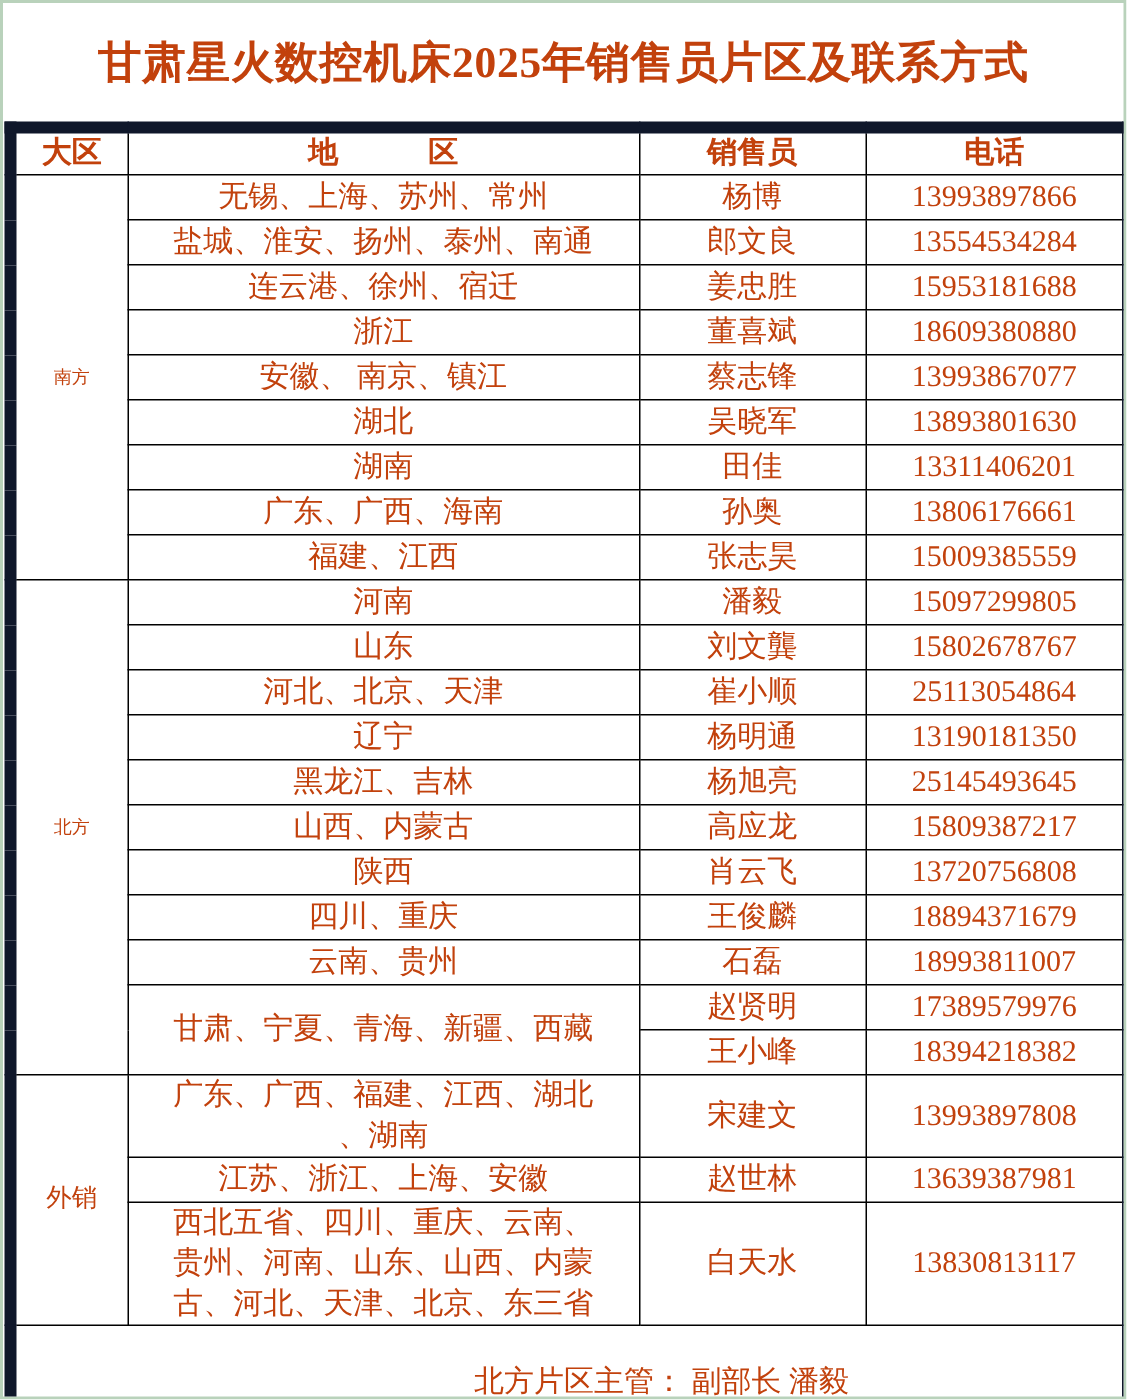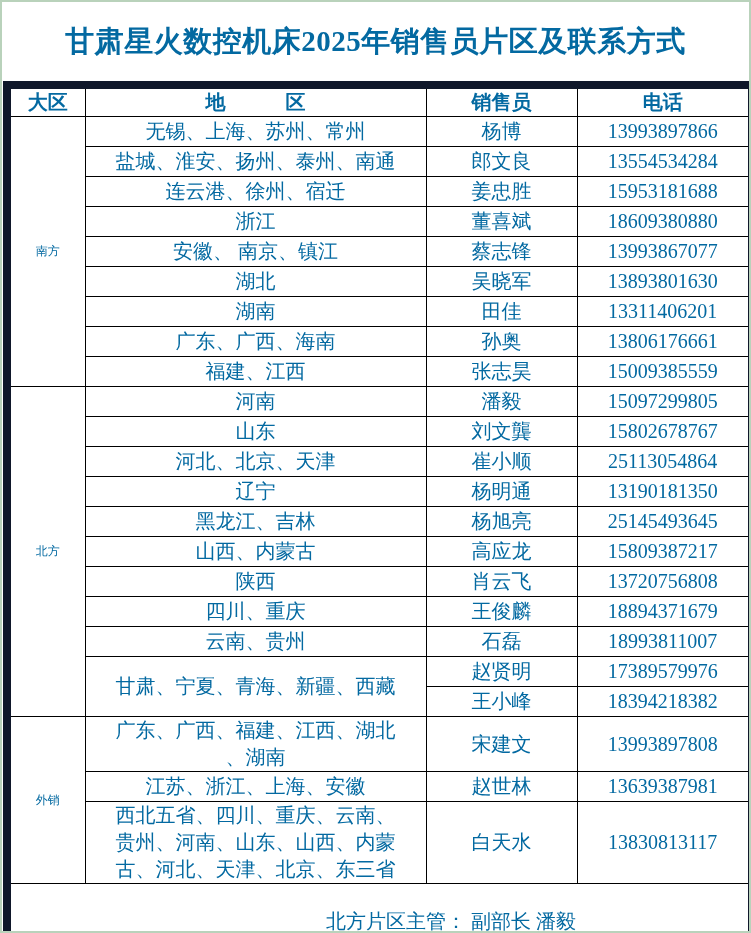--- a/index.html
+++ b/index.html
@@ -3,21 +3,21 @@
 <meta charset="utf-8">
 <style>
   html,body { margin:0; padding:0; background:#fff; }
   .page {
     position:relative;
     width:751px; height:933px;
     box-sizing:border-box;
     background:#ffffff;
     border:2px solid #b9d2bb;
     font-family:"Liberation Serif","DejaVu Serif",serif;
-    color:#0369a1;
+    color:#c2410c;
     overflow:hidden;
   }
   .title {
     margin:0;
     height:79px;
     display:flex; align-items:center; justify-content:center;
     font-size:29px; font-weight:bold;
     letter-spacing:0.5px;
     white-space:nowrap;
   }
@@ -38,29 +38,29 @@
     text-align:center;
     vertical-align:middle;
     font-size:20px;
     line-height:27px;
     overflow:hidden;
   }
   thead th { height:27px; font-weight:bold; white-space:pre; }
   tbody td { height:29px; }
   td.region-cell { white-space:pre-line; }
   td.section-cell { font-size:12px; }
-  td.section-cell.export { font-size:12px; }
+  td.section-cell.export { font-size:17px;font-family:Liberation Mono, monospace; }
   tfoot td { height:42px; border:1.5px solid #000; }
   .footer-line {
     display:flex; align-items:center;
     font-size:20px;
     white-space:pre;
   }
   .footer-left  { margin-left:40px;margin-top:47px; }
-  .footer-right { margin-left:28px; }
+  .footer-right { margin-left:18px; }
 </style>
 </head>
 <body>
 
 <div class="page">
   <h1 class="title">甘肃星火数控机床2025年销售员片区及联系方式</h1>
 
   <table class="contacts">
     <colgroup>
       <col class="c-group">

